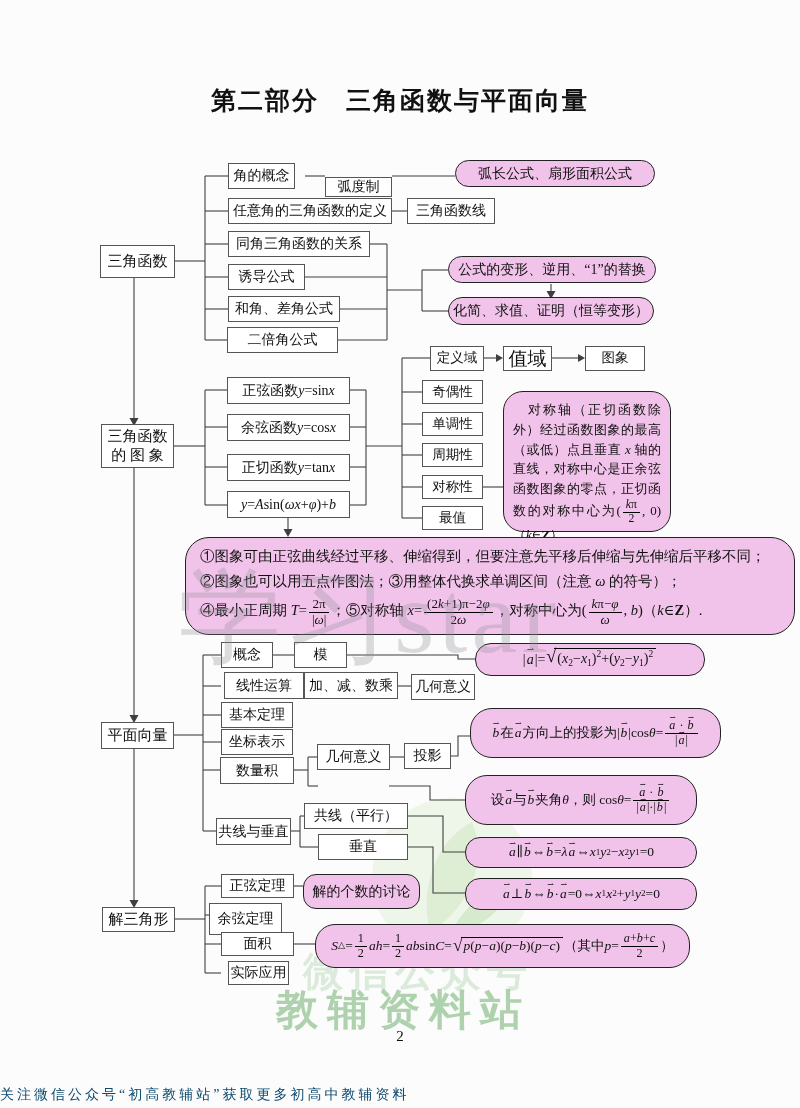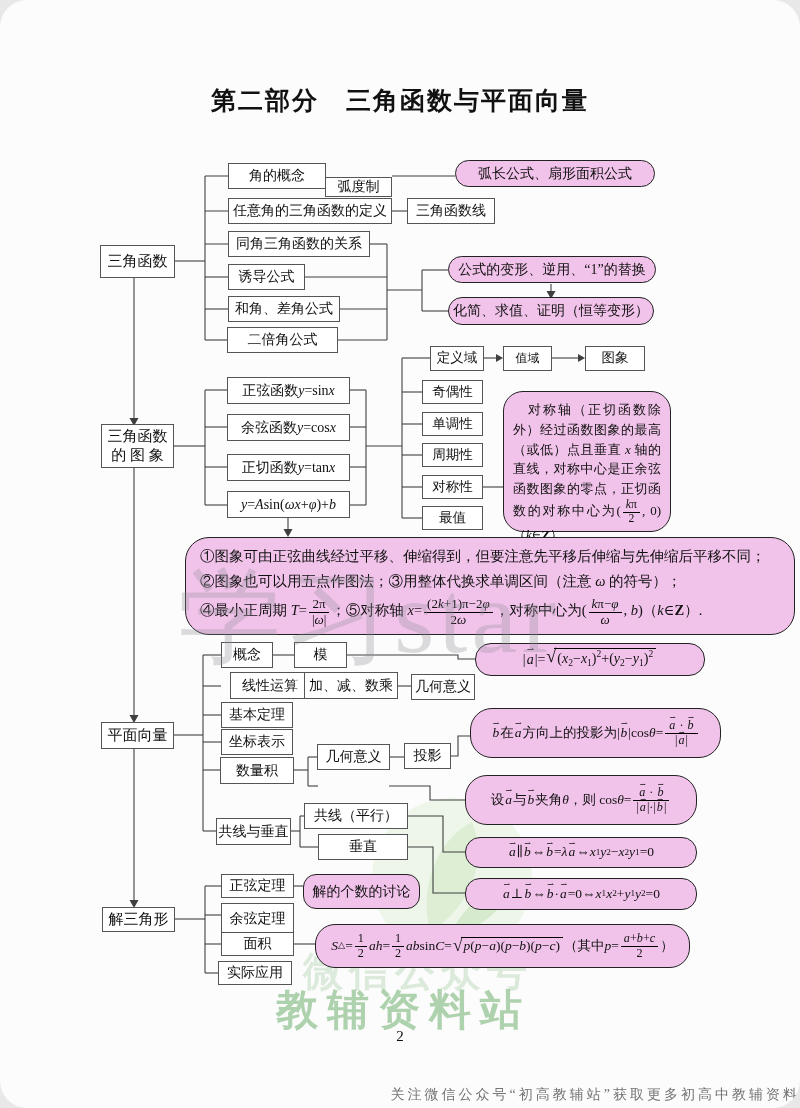--- a/index.html
+++ b/index.html
@@ -1,17 +1,17 @@
 <!DOCTYPE html>
 <html><head>
 <meta charset="utf-8">
 <style>
   html,body{margin:0;padding:0;background:#e8e8e8;}
   #page{position:relative;width:800px;height:1108px;background:#fcfcfc;overflow:hidden;
-        font-family:"Liberation Serif","DejaVu Serif",serif;color:#111;border-radius:27px;}
+        font-family:"Liberation Serif","DejaVu Serif",serif;color:#111;}
   #title{position:absolute;left:0;top:84px;width:800px;text-align:center;
          font-family:"Liberation Sans","DejaVu Sans",sans-serif;font-weight:700;
          font-size:25px;letter-spacing:2px;z-index:2;}
   .bx{position:absolute;z-index:2;border:1px solid #555;background:#fff;
       display:flex;align-items:center;justify-content:center;text-align:center;
       font-size:14px;line-height:1.25;box-sizing:border-box;}
   .pk{background:#f2c3ea;border:1.4px solid #222;border-radius:14px;}
   .big{border-radius:24px;align-items:flex-start;}
   .note{border-radius:20px;font-size:13px;line-height:1.52;text-align:justify;
         padding:8px 9px;display:block;}
@@ -35,22 +35,22 @@
            color:#8f8f98;opacity:0.30;letter-spacing:4px;white-space:nowrap;
            pointer-events:none;font-family:"Liberation Serif",serif;}
   .wm-green{position:absolute;left:276px;top:982px;z-index:0;font-size:42px;
             font-weight:700;color:#6fae6f;opacity:0.55;letter-spacing:9px;
             white-space:nowrap;font-family:"Liberation Sans",sans-serif;}
   .wm-green2{position:absolute;left:303px;top:944px;z-index:0;font-size:40px;
             font-weight:700;color:#7db87d;opacity:0.25;letter-spacing:6px;
             white-space:nowrap;font-family:"Liberation Sans",sans-serif;}
   #pageno{position:absolute;left:0;top:1028px;width:800px;text-align:center;
           font-size:15px;z-index:2;}
-  #footer{position:absolute;left:0;top:1086px;width:800px;text-align:right;
-          font-size:14px;letter-spacing:3px;color:#737373;z-index:2;}
+  #footer{position:absolute;left:0;top:1086px;width:800px;text-align:left;
+          font-size:14px;letter-spacing:3px;color:#0c4a6e;z-index:2;}
 </style>
 </head>
 <body>
 
 <div id="page">
 
   <div id="title">第二部分　三角函数与平面向量</div>
 
   <svg class="wire" width="800" height="1108" viewBox="0 0 800 1108">
 
@@ -154,39 +154,39 @@
       <polygon points="283.5,529 292.5,529 288,537"></polygon>
       <polygon points="496,354 496,362 503,358"></polygon>
       <polygon points="578,354 578,362 585,358"></polygon>
     </g>
   </svg>
 
   <div class="wm-green2">微信公众号</div>
   <div class="wm-green">教辅资料站</div>
 
   <div class="bx" style="left:100px;top:245px;width:75px;height:33px;font-size:15px">三角函数</div>
-  <div class="bx" style="left:228px;top:163px;width:98px;height:26px">角的概念</div>
+  <div class="bx" style="left:228px;top:163px;width:67px;height:26px">角的概念</div>
   <div class="bx" style="left:325px;top:177px;width:67px;height:20px">弧度制</div>
   <div class="bx" style="left:228px;top:198px;width:164px;height:26px">任意角的三角函数的定义</div>
   <div class="bx pk" style="left:455px;top:160px;width:200px;height:27px">弧长公式、扇形面积公式</div>
   <div class="bx" style="left:407px;top:198px;width:88px;height:26px">三角函数线</div>
   <div class="bx" style="left:228px;top:231px;width:142px;height:26px">同角三角函数的关系</div>
   <div class="bx" style="left:228px;top:264px;width:77px;height:26px">诱导公式</div>
   <div class="bx" style="left:228px;top:296px;width:112px;height:26px">和角、差角公式</div>
   <div class="bx" style="left:227px;top:327px;width:111px;height:26px">二倍角公式</div>
   <div class="bx pk" style="left:448px;top:256px;width:208px;height:27px">公式的变形、逆用、“1”的替换</div>
   <div class="bx pk" style="left:448px;top:297px;width:206px;height:28px">化简、求值、证明（恒等变形）</div>
 
   <div class="bx" style="left:101px;top:424px;width:73px;height:44px;font-size:15px">三角函数<br>的 图 象</div>
   <div class="bx" style="left:227px;top:377px;width:123px;height:27px">正弦函数 <i>y</i>=sin <i>x</i></div>
   <div class="bx" style="left:227px;top:414px;width:123px;height:27px">余弦函数 <i>y</i>=cos <i>x</i></div>
   <div class="bx" style="left:227px;top:454px;width:123px;height:27px">正切函数 <i>y</i>=tan <i>x</i></div>
   <div class="bx" style="left:227px;top:491px;width:123px;height:27px"><i>y</i>=<i>A</i>sin(<i>ωx</i>+<i>φ</i>)+<i>b</i></div>
   <div class="bx" style="left:430px;top:346px;width:54px;height:25px;font-size:13.5px">定义域</div>
-  <div class="bx" style="left:503px;top:346px;width:49px;height:25px;font-size:12px">值域</div>
+  <div class="bx" style="left:503px;top:346px;width:49px;height:25px;font-size:19px">值域</div>
   <div class="bx" style="left:585px;top:346px;width:60px;height:25px;font-size:13.5px">图象</div>
   <div class="bx" style="left:422px;top:380px;width:61px;height:24px;font-size:13.5px">奇偶性</div>
   <div class="bx" style="left:422px;top:412px;width:61px;height:24px;font-size:13.5px">单调性</div>
   <div class="bx" style="left:422px;top:443px;width:61px;height:24px;font-size:13.5px">周期性</div>
   <div class="bx" style="left:422px;top:475px;width:61px;height:24px;font-size:13.5px">对称性</div>
   <div class="bx" style="left:422px;top:506px;width:61px;height:24px;font-size:13.5px">最值</div>
   <div class="bx pk note" style="left:503px;top:391px;width:168px;height:141px">　对称轴（正切函数除外）经过函数图象的最高（或低）点且垂直 <i>x</i> 轴的直线，对称中心是正余弦函数图象的零点，正切函数的对称中心为(<span class="frac">
         <span class="fn"><i>k</i>π</span>
         <span class="fd">2</span>
       </span>, 0)（<i>k</i>∈<b>Z</b>）.</div>
@@ -203,21 +203,21 @@
           </span>，对称中心为(<span class="frac">
             <span class="fn"><i>k</i>π−<i>φ</i></span>
             <span class="fd"><i>ω</i></span>
           </span>, <i>b</i>)（<i>k</i>∈<b>Z</b>）.</div>
     </div>
   </div>
 
   <div class="bx" style="left:101px;top:722px;width:73px;height:27px;font-size:15px">平面向量</div>
   <div class="bx" style="left:221px;top:642px;width:52px;height:26px">概念</div>
   <div class="bx" style="left:294px;top:642px;width:53px;height:26px">模</div>
-  <div class="bx" style="left:230px;top:672px;width:80px;height:27px">线性运算</div>
+  <div class="bx" style="left:224px;top:672px;width:80px;height:27px">线性运算</div>
   <div class="bx" style="left:304px;top:672px;width:94px;height:27px">加、减、数乘</div>
   <div class="bx" style="left:411px;top:674px;width:64px;height:26px">几何意义</div>
   <div class="bx" style="left:221px;top:702px;width:72px;height:26px">基本定理</div>
   <div class="bx" style="left:221px;top:729px;width:72px;height:26px">坐标表示</div>
   <div class="bx" style="left:220px;top:757px;width:74px;height:27px">数量积</div>
   <div class="bx" style="left:317px;top:744px;width:73px;height:26px">几何意义</div>
   <div class="bx" style="left:404px;top:743px;width:47px;height:26px">投影</div>
   <div class="bx" style="left:318px;top:809px;width:71px;height:16px">夹角公式</div>
   <div class="bx" style="left:216px;top:818px;width:75px;height:27px">共线与垂直</div>
   <div class="bx" style="left:304px;top:803px;width:104px;height:26px">共线（平行）</div>
@@ -233,34 +233,34 @@
   <div class="bx pk" style="left:465px;top:775px;width:232px;height:50px;border-radius:22px;font-size:13.5px">设 <span class="vec">a</span> 与 <span class="vec">b</span> 夹角 <i>θ</i>，则 cos<i>θ</i>=<span class="frac">
         <span class="fn"><span class="vec">a</span> · <span class="vec">b</span></span>
         <span class="fd">|<span class="vec">a</span>|·|<span class="vec">b</span>|</span>
       </span></div>
   <div class="bx pk" style="left:465px;top:837px;width:232px;height:31px;border-radius:15px;font-size:13.5px"><span class="vec">a</span> ∥ <span class="vec">b</span>⇔<span class="vec">b</span>=<i>λ</i><span class="vec">a</span> ⇔<i>x</i><sub>1</sub><i>y</i><sub>2</sub>−<i>x</i><sub>2</sub><i>y</i><sub>1</sub>=0</div>
   <div class="bx pk" style="left:465px;top:878px;width:232px;height:32px;border-radius:15px;font-size:13.5px"><span class="vec">a</span> ⊥ <span class="vec">b</span>⇔<span class="vec">b</span> · <span class="vec">a</span>=0⇔<i>x</i><sub>1</sub><i>x</i><sub>2</sub>+<i>y</i><sub>1</sub><i>y</i><sub>2</sub>=0</div>
 
   <div class="bx" style="left:102px;top:907px;width:73px;height:25px;font-size:15px">解三角形</div>
   <div class="bx" style="left:221px;top:874px;width:73px;height:24px">正弦定理</div>
   <div class="bx pk" style="left:303px;top:874px;width:117px;height:35px;border-radius:13px">解的个数的讨论</div>
-  <div class="bx" style="left:221px;top:903px;width:73px;height:32px">余弦定理</div>
+  <div class="bx" style="left:209px;top:903px;width:73px;height:32px">余弦定理</div>
   <div class="bx" style="left:221px;top:932px;width:73px;height:24px">面积</div>
   <div class="bx pk" style="left:315px;top:924px;width:375px;height:44px;border-radius:20px;font-size:13.5px"><i>S</i><sub>△</sub>=<span class="frac">
         <span class="fn">1</span>
         <span class="fd">2</span>
       </span><i>ah</i>=<span class="frac">
         <span class="fn">1</span>
         <span class="fd">2</span>
       </span><i>ab</i>sin<i>C</i>=<span class="sqrt">
         <span class="rd">√</span>
         <span class="ri"><i>p</i>(<i>p</i>−<i>a</i>)(<i>p</i>−<i>b</i>)(<i>p</i>−<i>c</i>)</span>
       </span>（其中 <i>p</i>=<span class="frac">
         <span class="fn"><i>a</i>+<i>b</i>+<i>c</i></span>
         <span class="fd">2</span>
       </span>）</div>
-  <div class="bx" style="left:218px;top:961px;width:74px;height:24px">实际应用</div>
+  <div class="bx" style="left:228px;top:961px;width:61px;height:24px">实际应用</div>
 
   <div class="wm-gray">学习star</div>
 
   <div id="pageno">2</div>
   <div id="footer">关注微信公众号“初高教辅站”获取更多初高中教辅资料</div>
 </div>
 
 </body></html>

